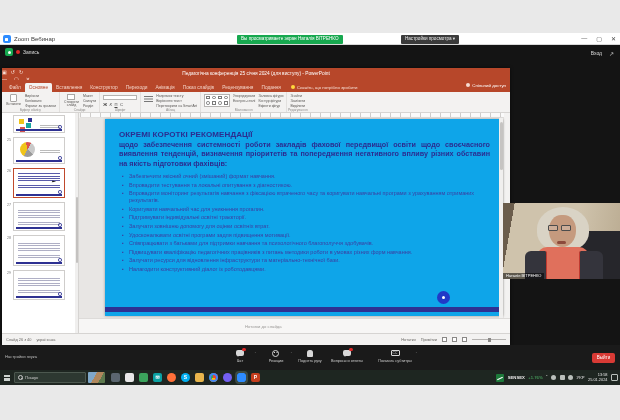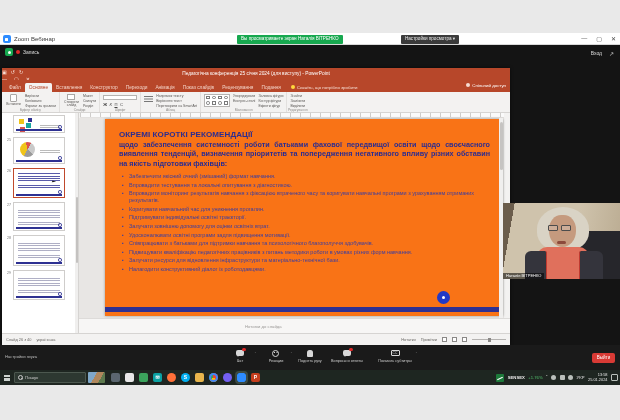--- a/index.html
+++ b/index.html
@@ -72,21 +72,21 @@
   .pie{position:absolute;left:6px;top:4px;width:15px;height:15px;border-radius:50%;background:conic-gradient(from 210deg,#f0c419 0 38%,#d9534f 38% 50%,#c9c9c9 50% 78%,#9a9a9a 78% 100%);}
   .pleg{position:absolute;left:26px;right:4px;top:6px;height:10px;background:repeating-linear-gradient(#fff 0 1.6px, rgba(120,120,120,.5) 1.6px 2.2px);}
   .dsq{position:absolute;width:5px;height:5px;}
   .cursor{position:absolute;right:8px;top:12px;width:0;height:0;border-left:4px solid #222;border-bottom:2px solid transparent;border-top:0 solid transparent;transform:rotate(18deg);}
   .pscroll{position:absolute;right:0;top:0;width:3px;height:100%;background:#f0efee;}
   .pscroll i{position:absolute;left:0.5px;top:38%;width:2px;height:30%;background:#c4c2c0;border-radius:1px;}
 
   
   #ruler{left:78px;top:45px;width:424px;height:5px;background:#fafafa;border-bottom:1px solid #e3e1df;background-image:repeating-linear-gradient(90deg,#cfcdcb 0 0.8px,transparent 0.8px 10px);}
   #slidearea{left:77px;top:50px;width:425px;height:200px;background:#e8e6e4;}
-  #slide{left:26px;top:0.5px;width:398px;height:197px;background:#f97316;box-shadow:0 0 2.5px rgba(0,0,0,.35);overflow:hidden;}
+  #slide{left:26px;top:0.5px;width:398px;height:197px;background:#0ea5e9;box-shadow:0 0 2.5px rgba(0,0,0,.35);overflow:hidden;}
   .s-inner{position:absolute;left:14px;right:13px;top:11px;}
   .s-title{font-size:8px;font-weight:bold;color:#2c2d90;letter-spacing:0.1px;}
   .s-lead{font-size:7.2px;font-weight:bold;color:#2c2d90;text-align:justify;line-height:1.32;margin-top:1px;}
   .s-ul{margin:5px 0 0 3px;padding:0;list-style:none;}
   .s-ul li{font-size:5.5px;color:#3c3ea0;line-height:1.26;margin-bottom:1.7px;padding-left:7px;position:relative;text-align:left;}
   .s-ul li::before{content:"▪";position:absolute;left:0;top:0;font-size:5px;color:#3c3ea0;}
   .ring{position:absolute;left:332px;top:172px;width:13px;height:13px;border:5.5px solid #2139c7;border-radius:50%;background:#fff;}
   .sbar{position:absolute;left:0;right:0;bottom:4px;height:5px;background:#2e3192;}
   .vscroll{position:absolute;right:1px;top:0;width:4px;height:200px;background:#f0efee;}
   .vscroll i{position:absolute;left:0.5px;top:4px;width:3px;height:48px;background:#c6c4c2;border-radius:1.5px;}
@@ -357,21 +357,21 @@
         <div class="pscroll">
             <i></i>
           </div>
       </div>
 
       <div id="ruler" class="abs"></div>
       <div id="slidearea" class="abs">
         <div id="slide" class="abs">
           <div class="s-inner">
             <div class="s-title">ОКРЕМІ КОРОТКІ РЕКОМЕНДАЦІЇ</div>
-            <div class="s-lead">щодо забезпечення системності роботи батьками фахової передвищої освіти щодо своєчасного виявлення тенденцій, визначення пріоритетів та попередження негативного впливу різних обставин на якість підготовки фахівців:</div>
+            <div class="s-lead">щодо забезпечення системності роботи закладів фахової передвищої освіти щодо своєчасного виявлення тенденцій, визначення пріоритетів та попередження негативного впливу різних обставин на якість підготовки фахівців:</div>
             <ul class="s-ul">
               <li>Забезпечити якісний очний (змішаний) формат навчання.</li>
               <li>Впровадити тестування та локальні опитування з діагностикою.</li>
               <li>Впровадити моніторинг результатів навчання з фіксацією втраченого часу та коригувати навчальні програми з урахуванням отриманих результатів.</li>
               <li>Коригувати навчальний час для уникнення прогалин.</li>
               <li>Підтримувати індивідуальні освітні траєкторії.</li>
               <li>Залучати зовнішню допомогу для оцінки освітніх втрат.</li>
               <li>Удосконалювати освітні програми задля підвищення мотивації.</li>
               <li>Співпрацювати з батьками для підтримки навчання та психологічного благополуччя здобувачів.</li>
               <li>Підвищувати кваліфікацію педагогічних працівників з питань методики роботи в умовах різних форм навчання.</li>

